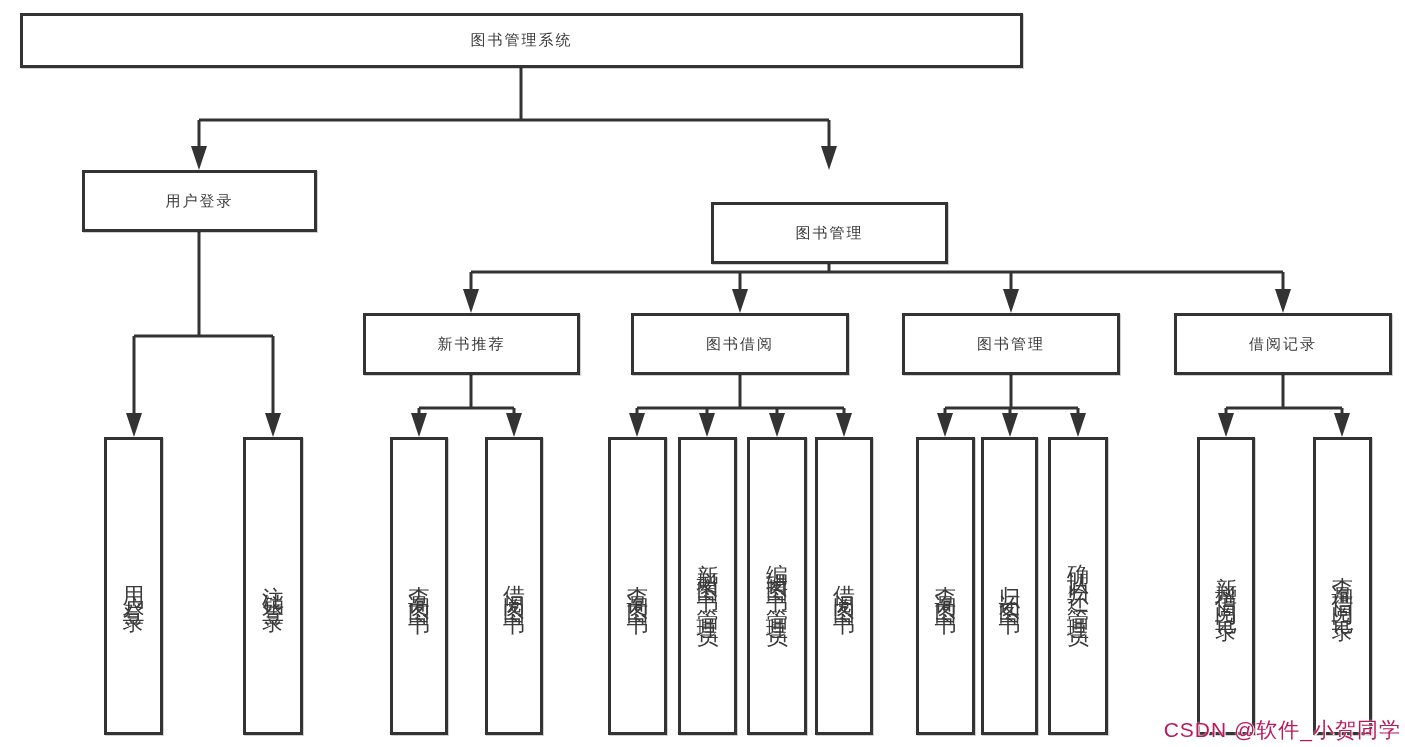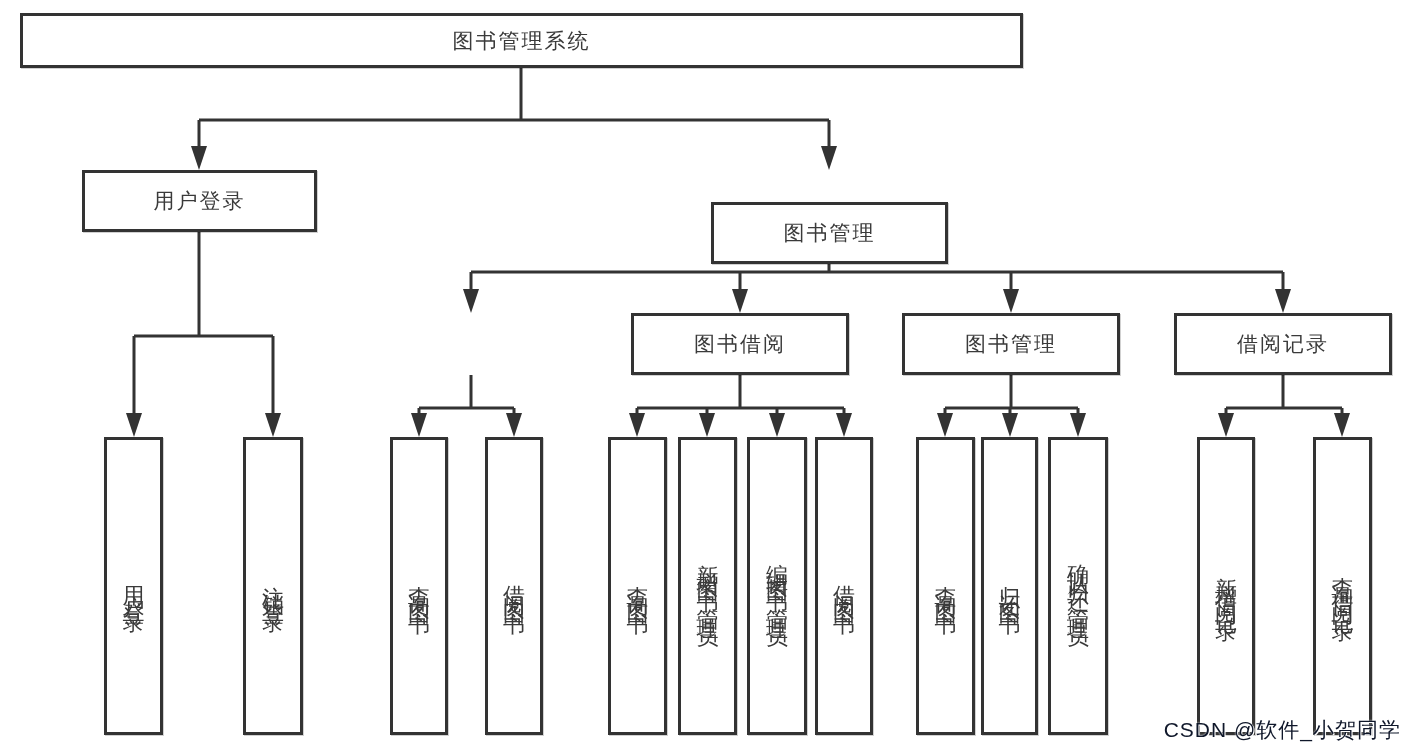--- a/index.html
+++ b/index.html
@@ -27,21 +27,21 @@
     box-sizing: border-box;
     border: 3px solid #333333;
     background: #ffffff;
     display: flex;
     align-items: center;
     justify-content: center;
     color: #3a3a3a;
     box-shadow: 1px 1px 0 rgba(0,0,0,0.18);
   }
   .node .hlabel {
-    font-size: 21px;
+    font-size: 15px;
     letter-spacing: 2px;
     white-space: nowrap;
     color: #3a3a3a;
   }
   .leaf {
     position: absolute;
     top: 437px;
     height: 298px;
     box-sizing: border-box;
     border: 3px solid #333333;
@@ -57,21 +57,21 @@
     letter-spacing: 9px;
     line-height: 1;
     color: #3a3a3a;
     white-space: nowrap;
   }
   .watermark {
     position: absolute;
     right: 4px;
     top: 716px;
     font-size: 21px;
-    color: #0f172a;
+    color: #be185d;
     letter-spacing: 1px;
     text-shadow: 0 0 2px #ffffff, 1px 1px 0 #ffffff;
     white-space: nowrap;
     z-index: 5;
   }
 </style>
 </head>
 <body>
 
 <div class="canvas">
@@ -120,20 +120,23 @@
     <span class="hlabel">图书管理系统</span>
   </div>
 
   <div class="node" style="left:82px; top:170px; width:235px; height:62px;">
     <span class="hlabel">用户登录</span>
   </div>
   <div class="node" style="left:711px; top:170px; width:237px; height:62px;margin-top:32px;">
     <span class="hlabel">图书管理</span>
   </div>
 
+  <div class="node" style="left:363px; top:313px; width:217px; height:62px;">
+    <span class="hlabel">新书推荐</span>
+  </div>
   <div class="node" style="left:631px; top:313px; width:218px; height:62px;">
     <span class="hlabel">图书借阅</span>
   </div>
   <div class="node" style="left:902px; top:313px; width:218px; height:62px;">
     <span class="hlabel">图书管理</span>
   </div>
   <div class="node" style="left:1174px; top:313px; width:218px; height:62px;">
     <span class="hlabel">借阅记录</span>
   </div>
 

